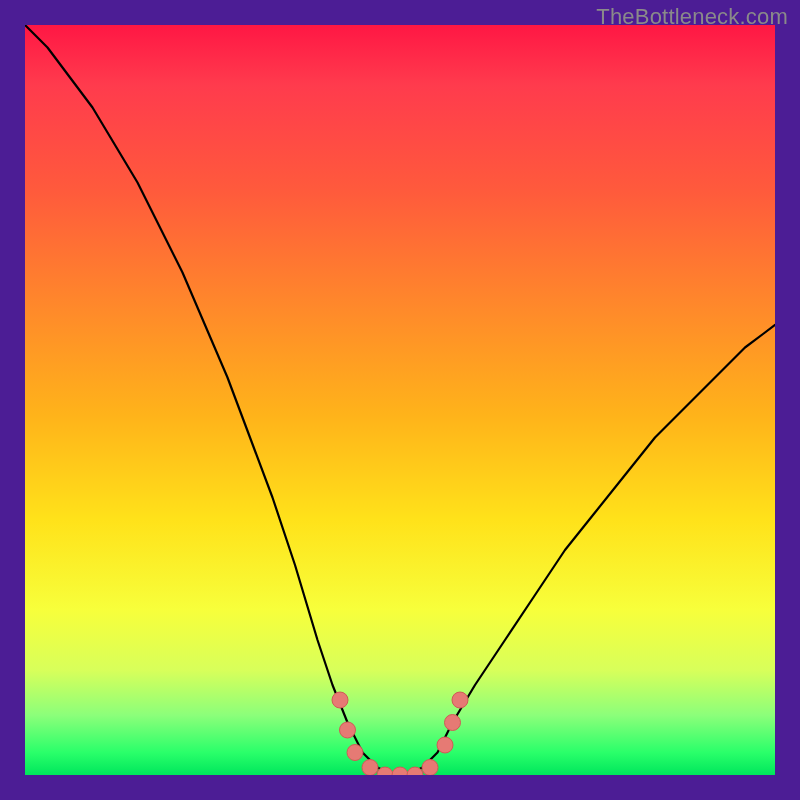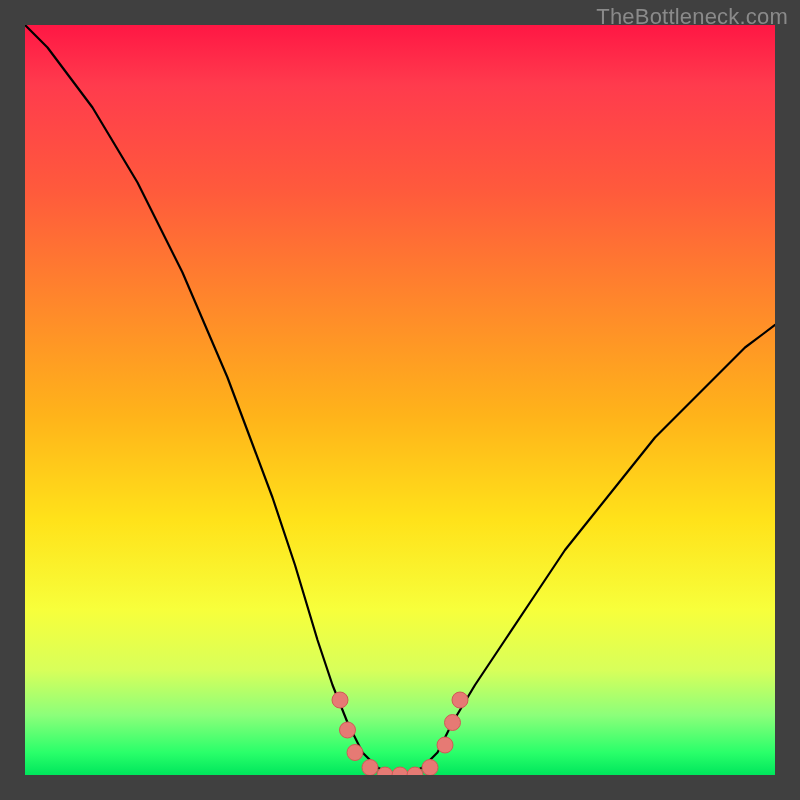--- a/index.html
+++ b/index.html
@@ -10,21 +10,21 @@
     background: #000;
     overflow: hidden;
     font-family: Arial, Helvetica, sans-serif;
   }
   .frame {
     position: absolute;
     left: 0;
     top: 0;
     width: 800px;
     height: 800px;
-    background: #404040;
+    background: #4c1d95;
   }
   .plot {
     position: absolute;
     left: 25px;
     top: 25px;
     width: 750px;
     height: 750px;
     
     background: linear-gradient(
       to bottom,

